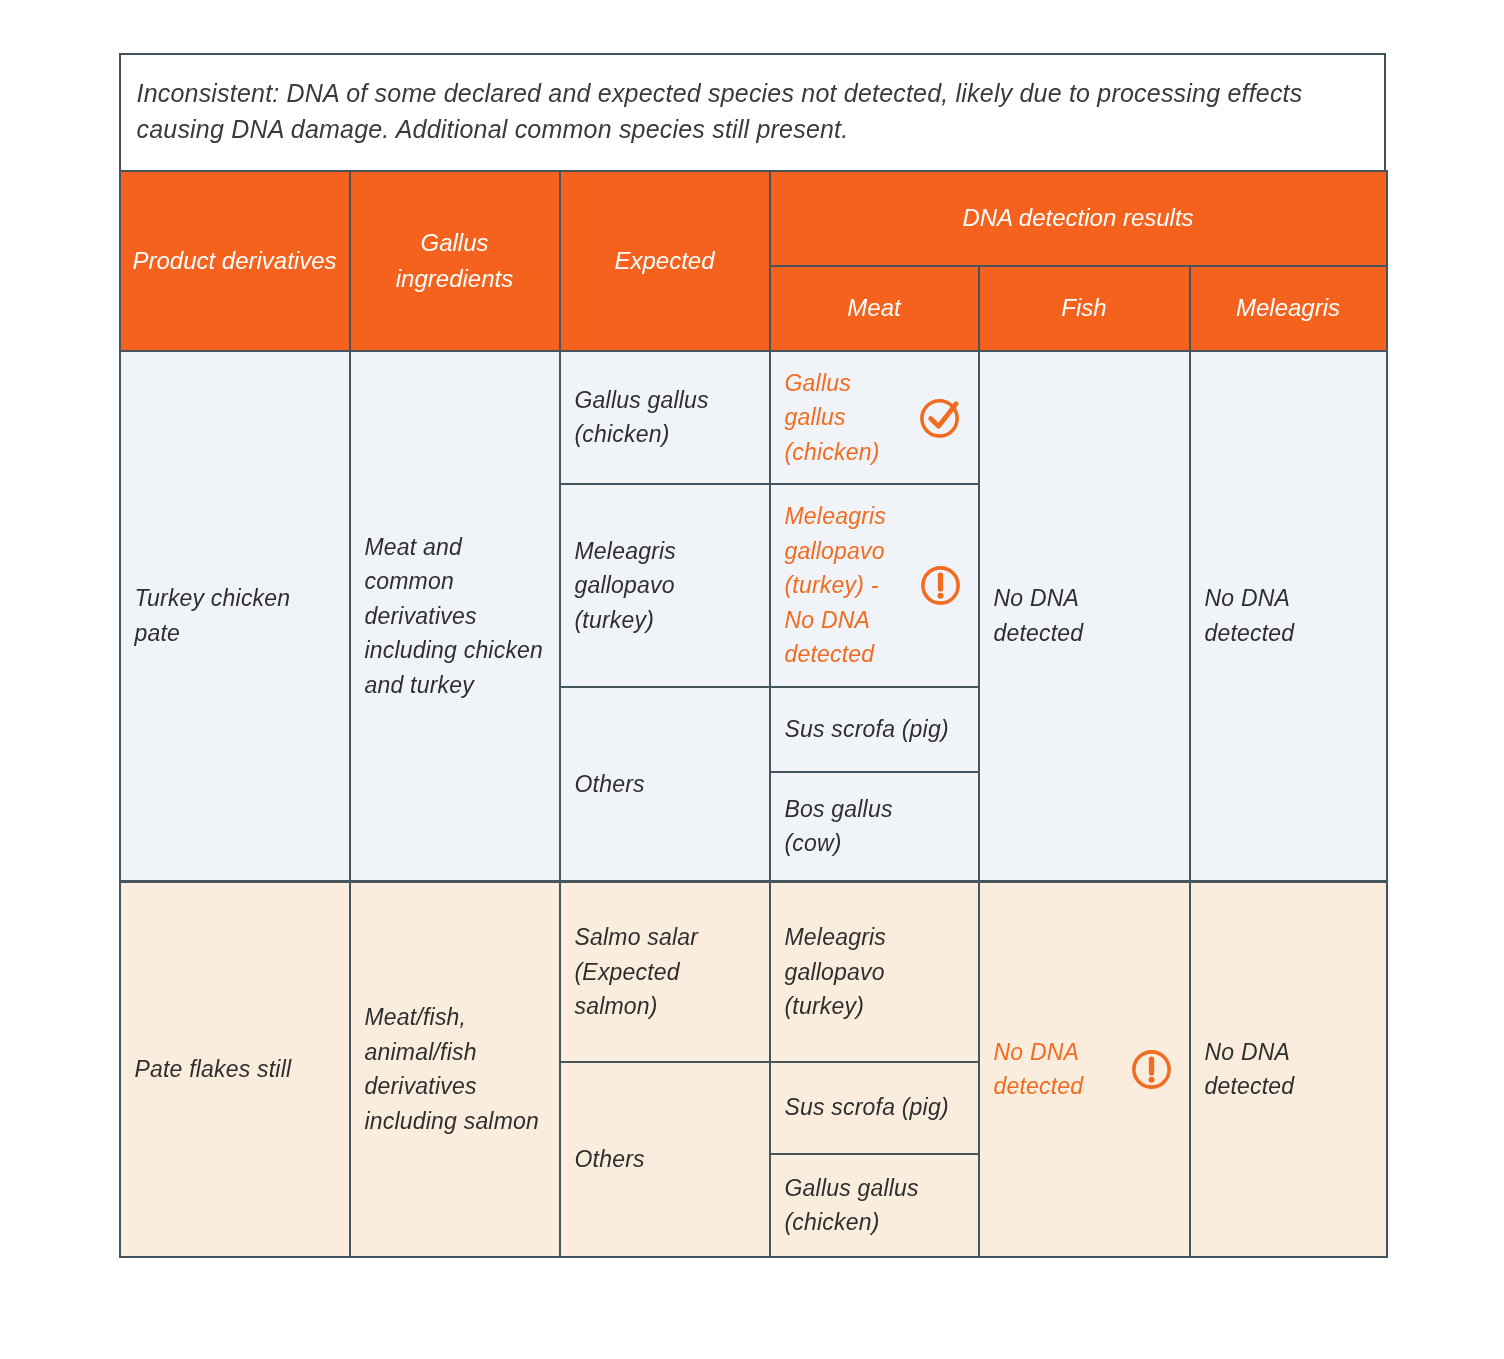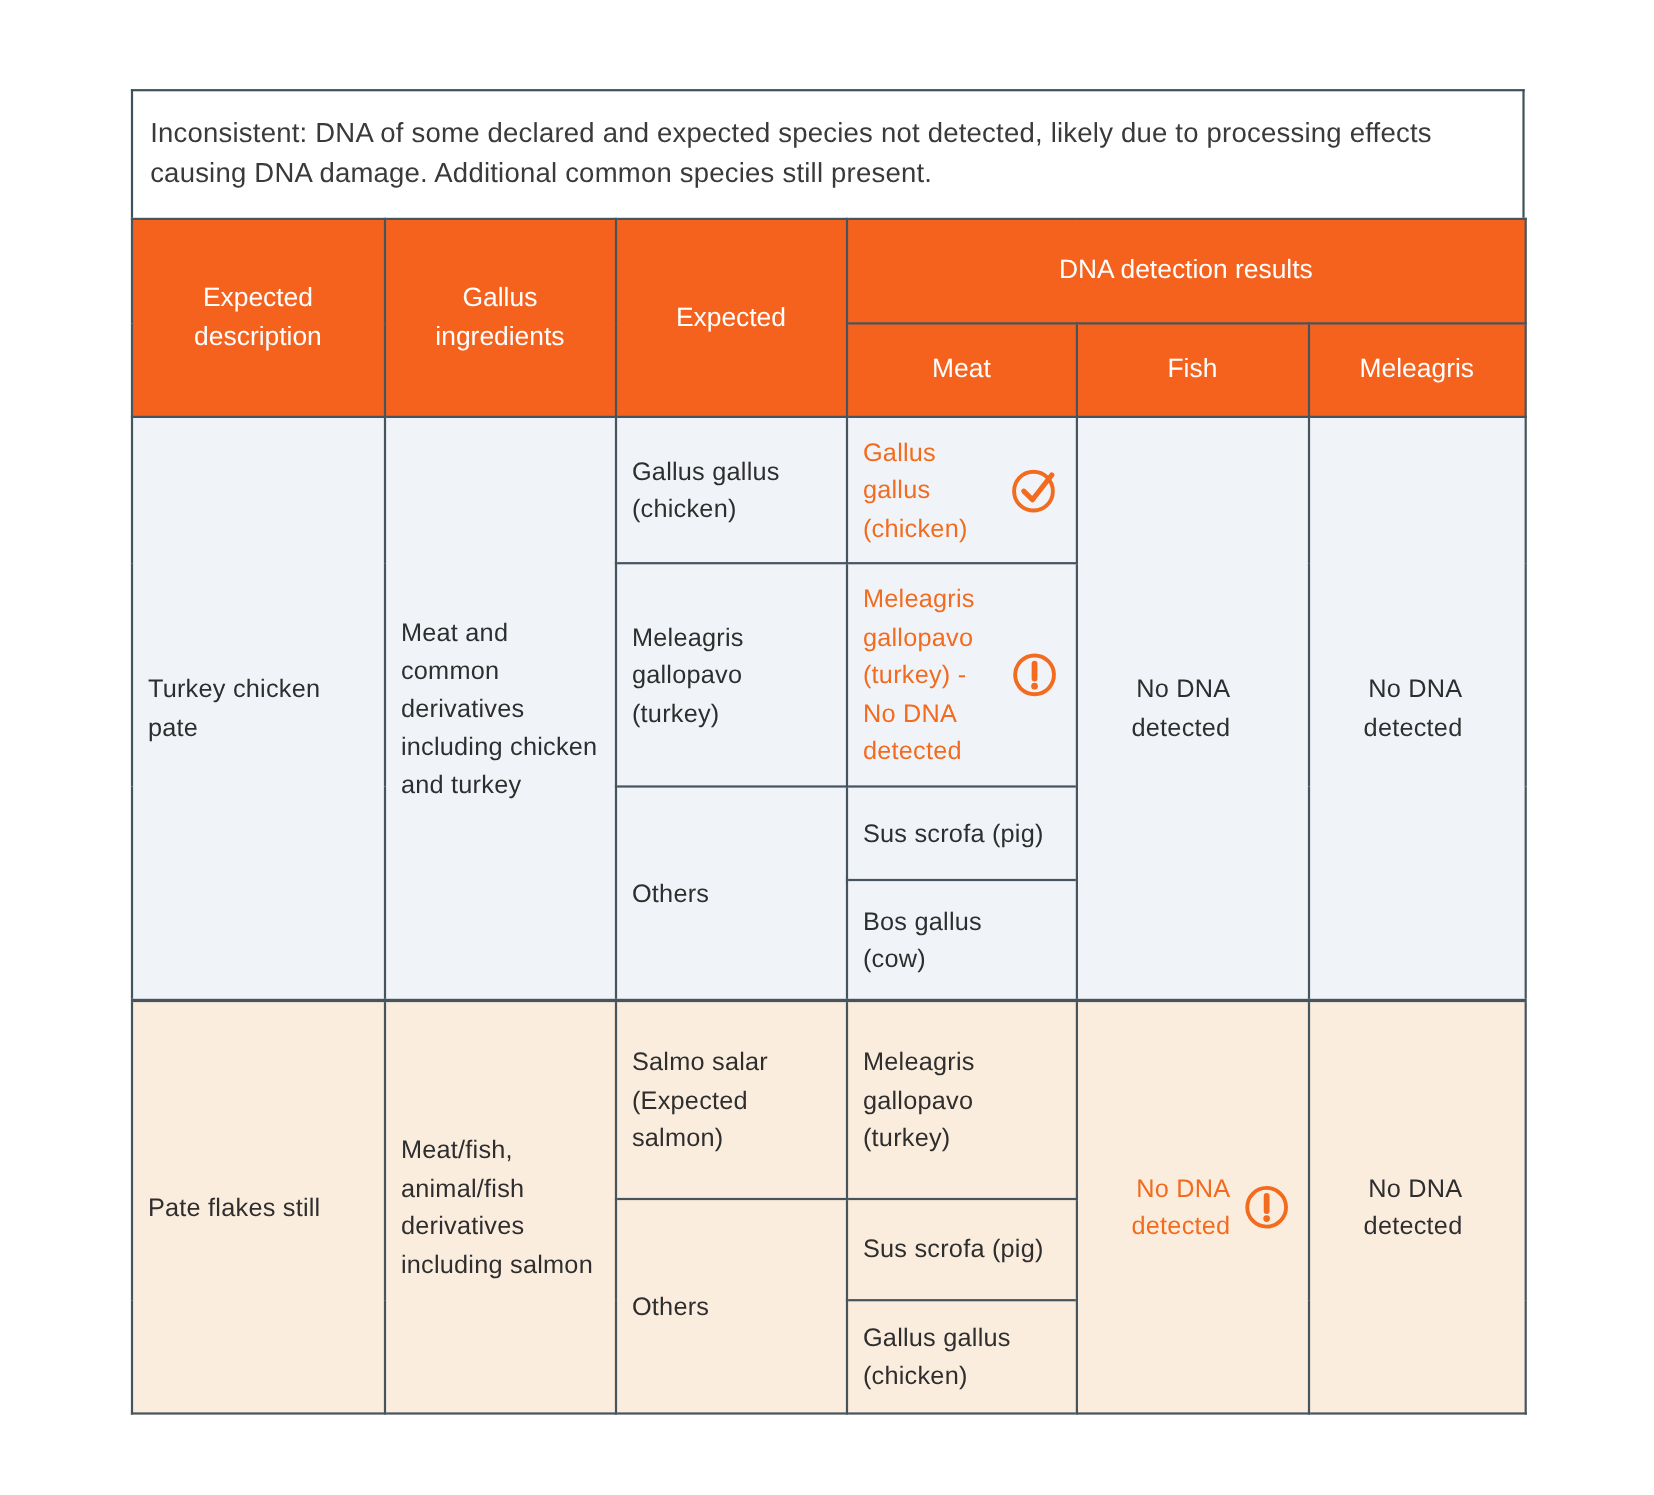--- a/index.html
+++ b/index.html
@@ -5,21 +5,22 @@
   * { margin: 0; padding: 0; box-sizing: border-box; }
   html, body {
     width: 1504px; height: 1359px;
     background: #ffffff;
     font-family: "Liberation Sans", sans-serif;
     color: #2e2e2e;
     overflow: hidden;
   }
   .sheet {
     width: 1267px;
-    margin: 81px auto 0 auto;
+    margin: 53px auto 0 auto;
+    font-style: italic;
   }
   
   .caption-box {
     border: 2px solid #3f525c;
     border-bottom: none;
     background: #ffffff;
     padding: 20px 16px 22px 16px;
     font-size: 25px;
     line-height: 1.45;
     color: #3a3a3a;
@@ -76,21 +77,21 @@
 
   .flex {
     display: flex;
     align-items: center;
     justify-content: space-between;
     gap: 6px;
   }
   .flex .txt { flex: 1 1 auto; }
   .flex svg { flex: 0 0 auto; }
 
-  .narrow { display: inline-block; max-width: 125px; text-align: right; }
+  .narrow { display: inline-block; max-width: 125px; }
   .narrow2 { display: inline-block; max-width: 140px; }
 </style>
 </head>
 <body>
 
 <div class="sheet">
 
   <div class="caption-box">
     <span>Inconsistent: DNA of some declared and expected species not detected, likely due to processing effects causing DNA damage. Additional common species still present.</span>
   </div>
@@ -99,21 +100,21 @@
     <colgroup>
       <col class="c1">
         <col class="c2">
         <col class="c3">
         <col class="c4">
         <col class="c5">
         <col class="c6">
     </colgroup>
     <thead>
       <tr class="h1">
-        <th rowspan="2">Expected description</th>
+        <th rowspan="2">Product derivatives</th>
         <th rowspan="2">Gallus ingredients</th>
         <th rowspan="2">Expected</th>
         <th colspan="3">DNA detection results</th>
       </tr>
       <tr class="h2">
         <th>Meat</th>
         <th>Fish</th>
         <th>Meleagris</th>
       </tr>
     </thead>

